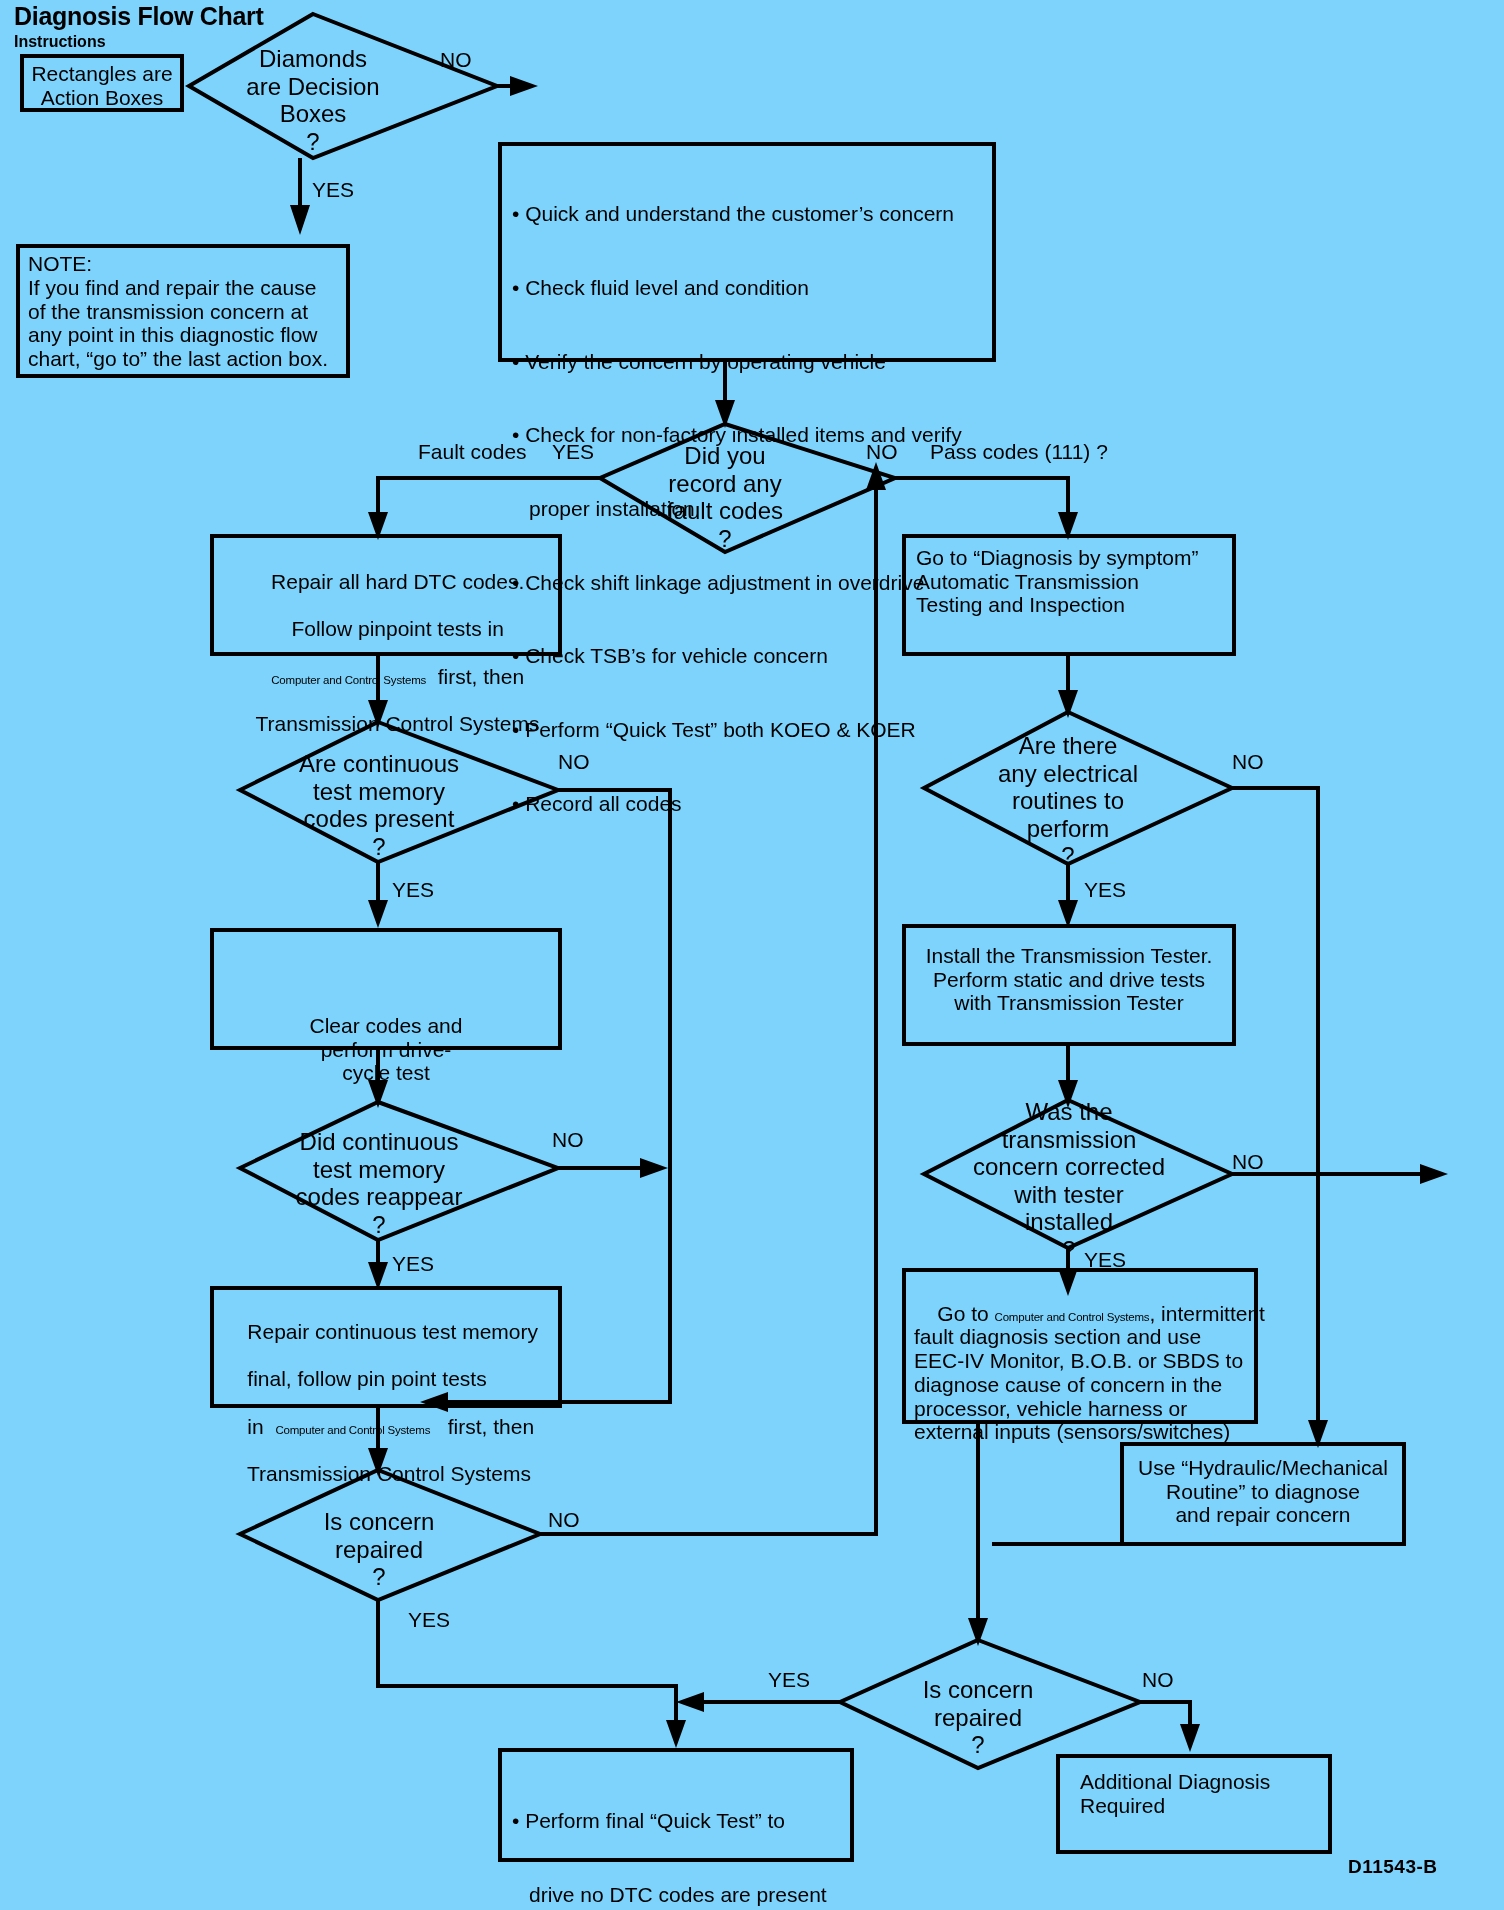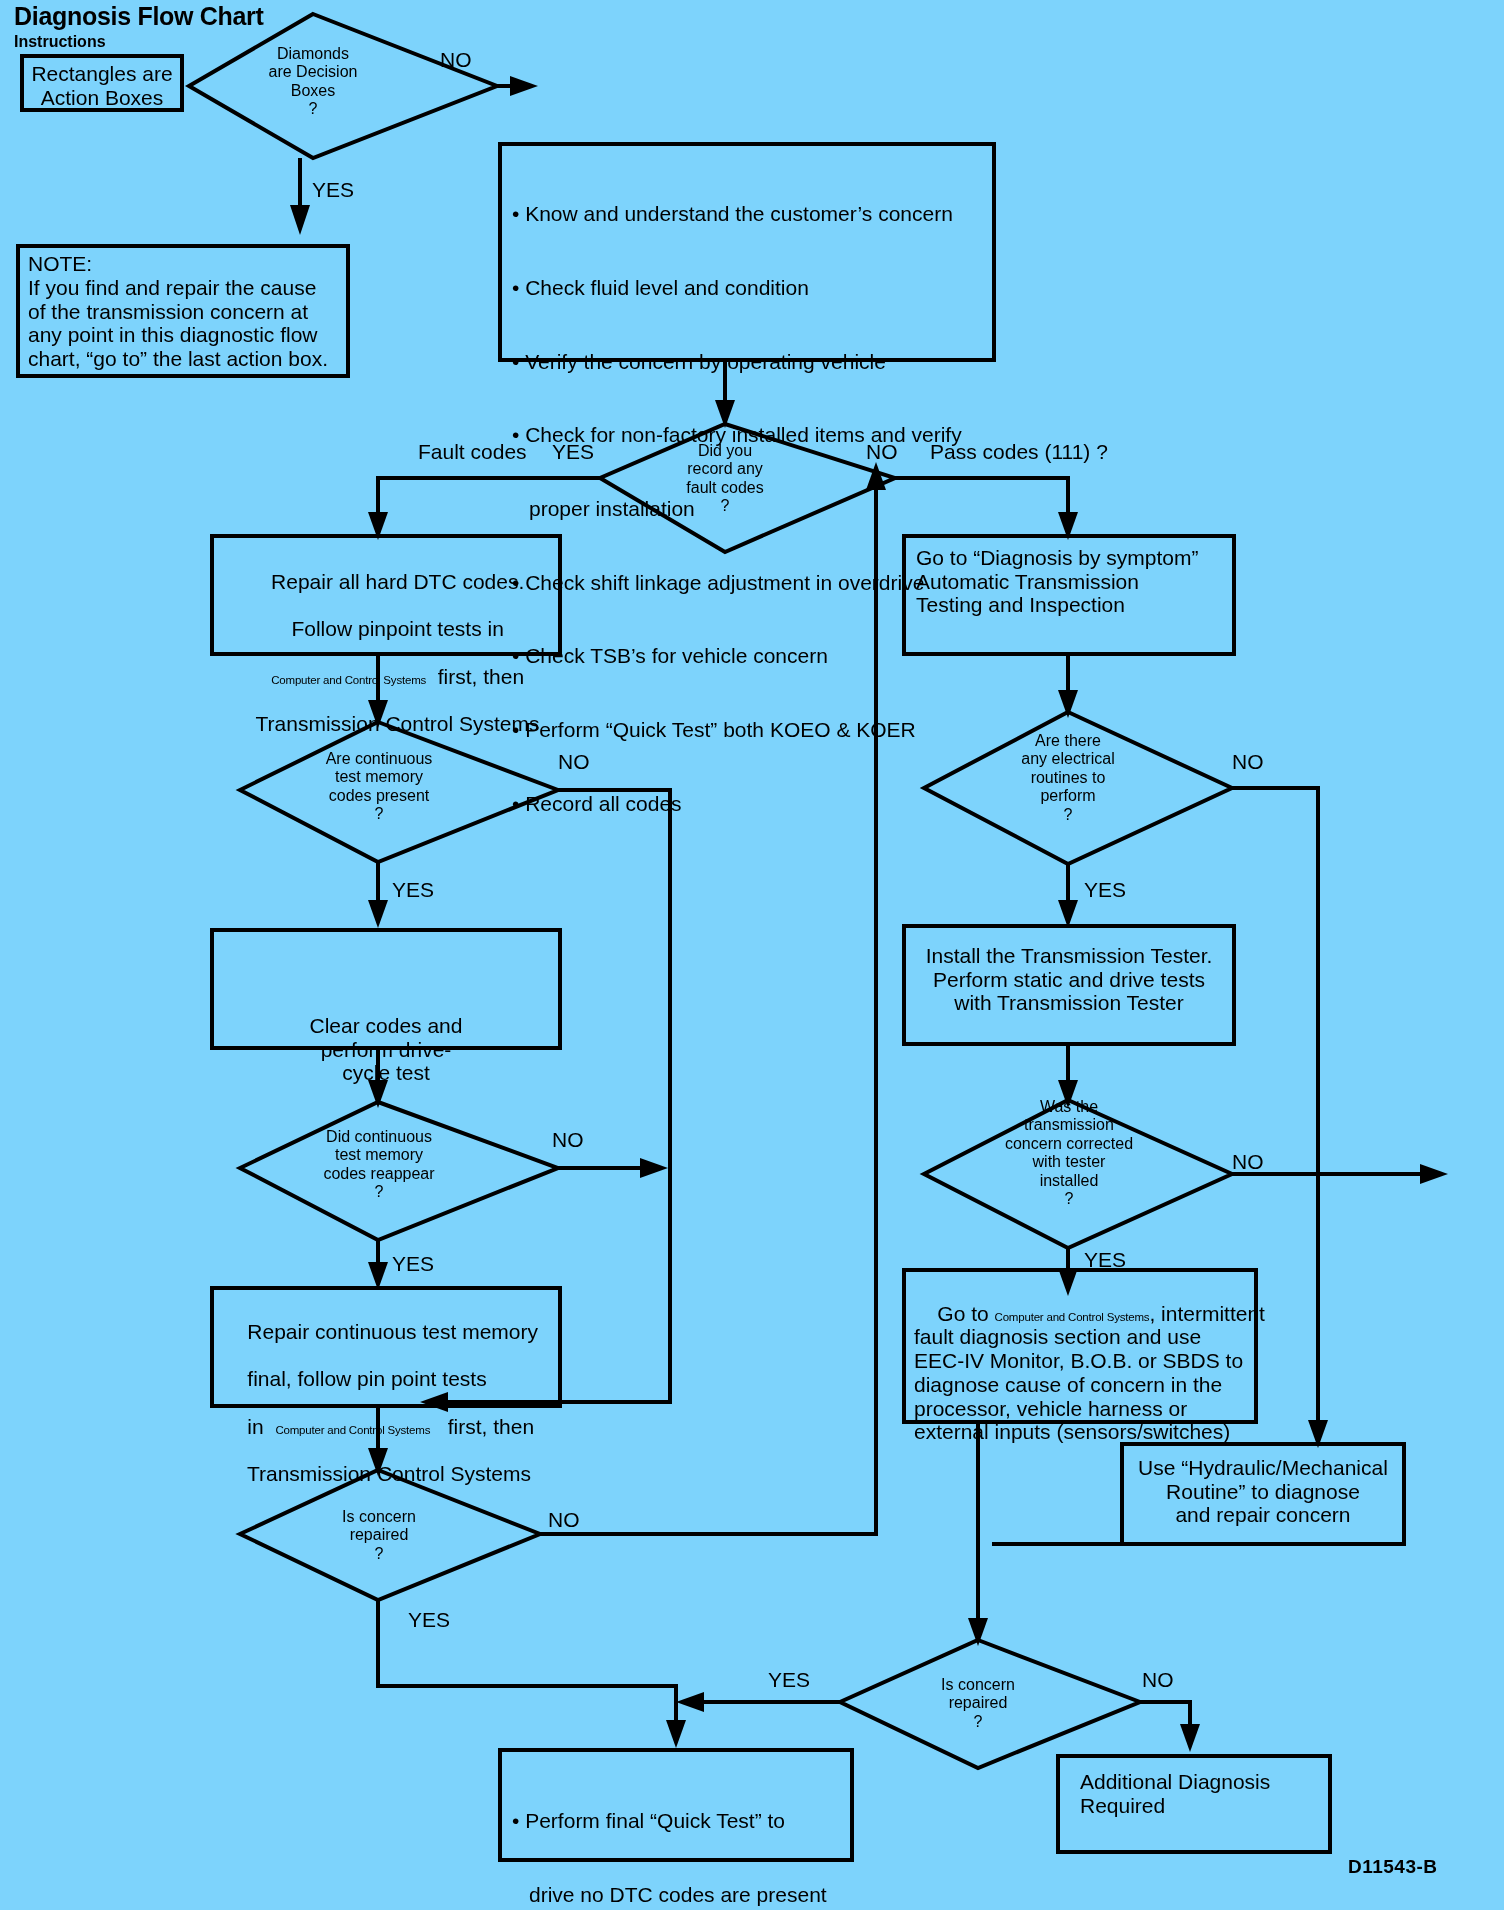--- a/index.html
+++ b/index.html
@@ -64,21 +64,21 @@
   }
   .boxtext.center { text-align: center; }
   .tiny {
     font-size: 11.5px;
     letter-spacing: -0.2px;
   }
   .edgelabel {
     font-size: 21px;
   }
   .diamondtext {
-    font-size: 16px;
+    font-size: 24px;
     text-align: center;
     line-height: 1.15;
   }
   .docid {
     font-size: 19px;
     font-weight: bold;
     letter-spacing: 0.5px;
   }
   .bullets {
     font-size: 21px;
@@ -227,21 +227,21 @@
   <div class="txt edgelabel" style="left:440px; top:48px;">NO</div>
   <div class="txt edgelabel" style="left:312px; top:178px;">YES</div>
 
   <div class="txt boxtext" style="left:28px; top:252px;">NOTE:</div>
   <div class="txt boxtext" style="left:28px; top:276px;">If you find and repair the cause
 of the transmission concern at
 any point in this diagnostic flow
 chart, “go to” the last action box.</div>
 
   <div class="txt bullets" style="left:512px; top:153px; width:478px;">
-    <span class="bl">• Know and understand the customer’s concern</span>
+    <span class="bl">• Quick and understand the customer’s concern</span>
     <span class="bl">• Check fluid level and condition</span>
     <span class="bl">• Verify the concern by operating vehicle</span>
     <span class="bl">• Check for non-factory installed items and verify</span>
     <span class="cont">proper installation</span>
     <span class="bl">• Check shift linkage adjustment in overdrive</span>
     <span class="bl">• Check TSB’s for vehicle concern</span>
     <span class="bl">• Perform “Quick Test” both KOEO &amp; KOER</span>
     <span class="bl">• Record all codes</span>
   </div>
 

